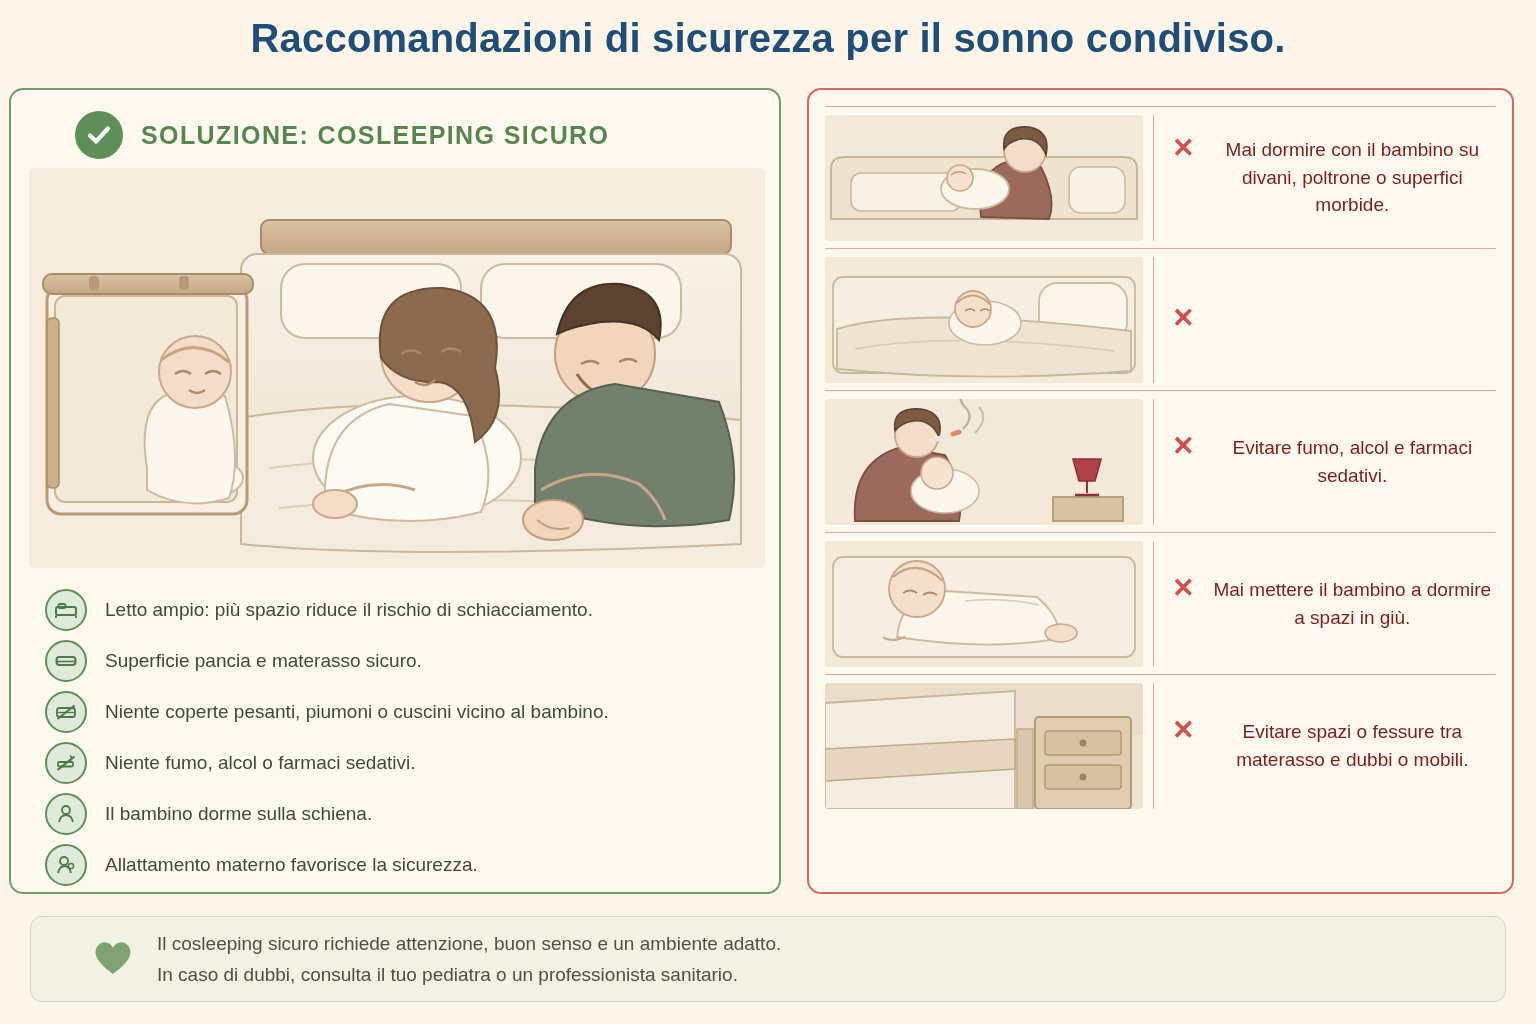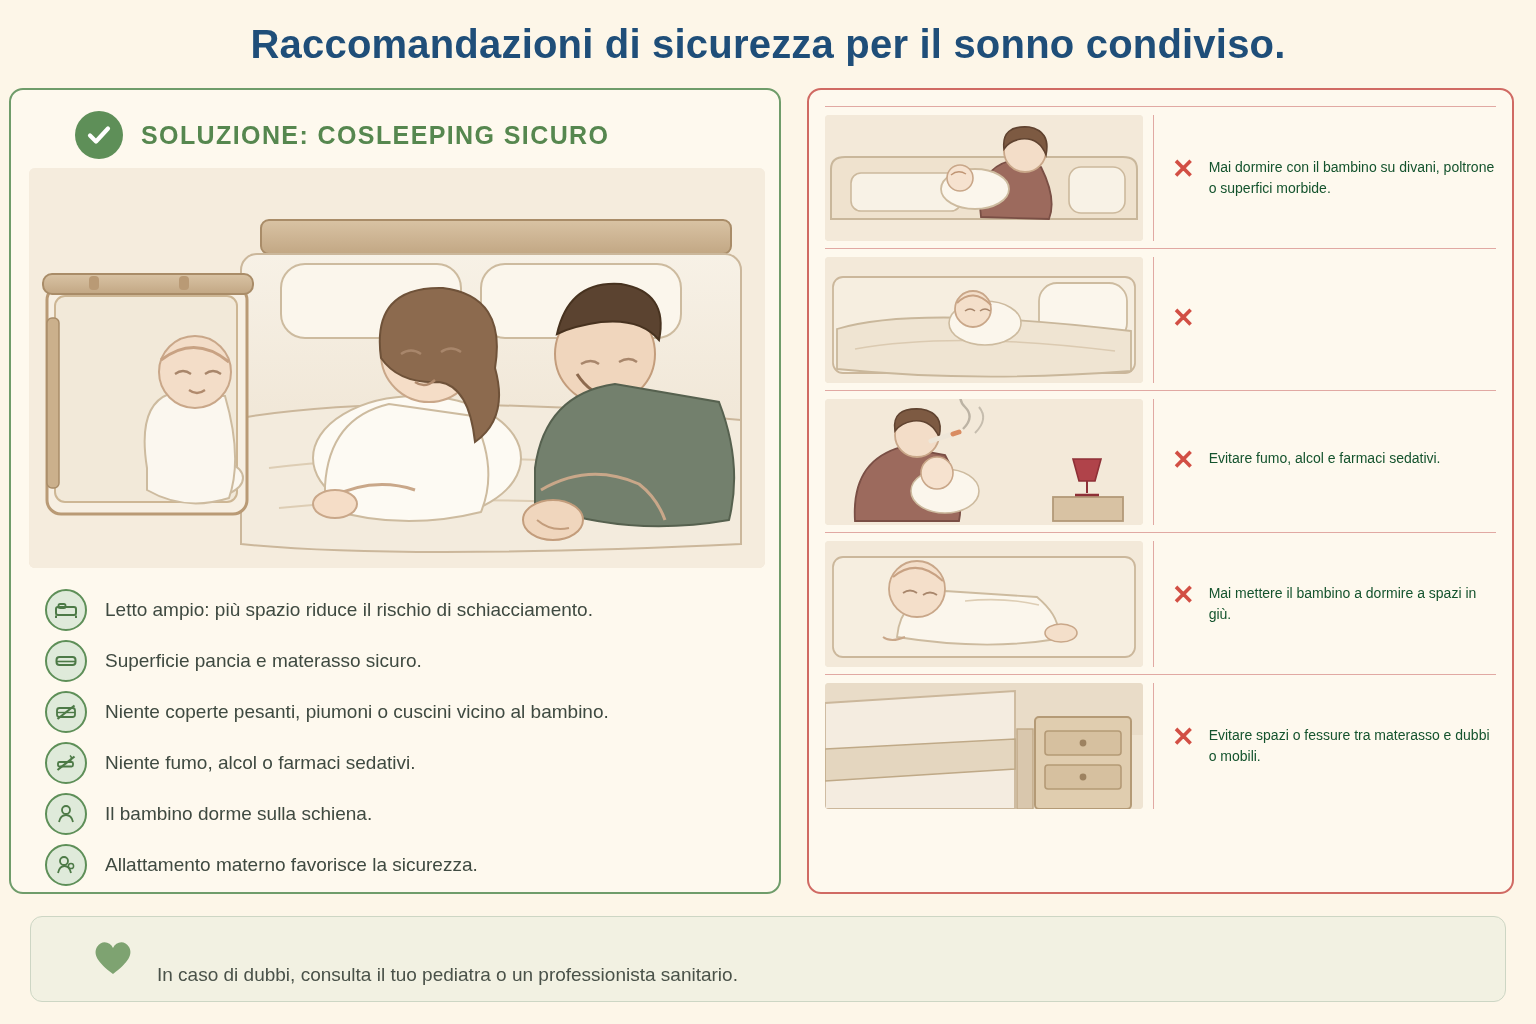--- a/index.html
+++ b/index.html
@@ -20,21 +20,21 @@
     box-sizing: border-box;
   }
 
   
   .title {
     text-align: center;
     font-size: 40px;
     font-weight: bold;
     color: #1f4e79;
     letter-spacing: 0.2px;
-    padding-top: 22px;
+    padding-top: 16px;
     padding-bottom: 8px;
   }
 
   
   .columns {
     position: absolute;
     top: 88px;
     left: 9px;
     right: 22px;
     height: 806px;
@@ -168,23 +168,24 @@
   }
   .x-mark {
     color: #d24f44;
     font-size: 27px;
     font-weight: bold;
     line-height: 1.05;
     flex: 0 0 auto;
     margin-top: -2px;
   }
   .bad-text {
-    font-size: 14px;
-    color: #14532d;
+    font-size: 19px;
+    color: #7f1d1d;
     line-height: 1.45;
+    text-align: center;
   }
 
   
   .footer {
     position: absolute;
     left: 30px;
     right: 30px;
     bottom: 22px;
     height: 86px;
     box-sizing: border-box;
@@ -480,18 +481,18 @@
     </div>
   </div>
 
   <div class="footer">
     <span class="heart">
       <svg width="44" height="40" viewBox="0 0 44 40">
         <path d="M22 37 C6 25 2 17 6 10 C10 3 19 4 22 11 C25 4 34 3 38 10 C42 17 38 25 22 37 Z" fill="#7ea371"></path>
       </svg>
     </span>
     <span class="footer-text">
-      <br>
+      <span>Il cosleeping sicuro richiede attenzione, buon senso e un ambiente adatto.</span><br>
       <span>In caso di dubbi, consulta il tuo pediatra o un professionista sanitario.</span>
     </span>
   </div>
 
 </div>
 
 </body></html>

